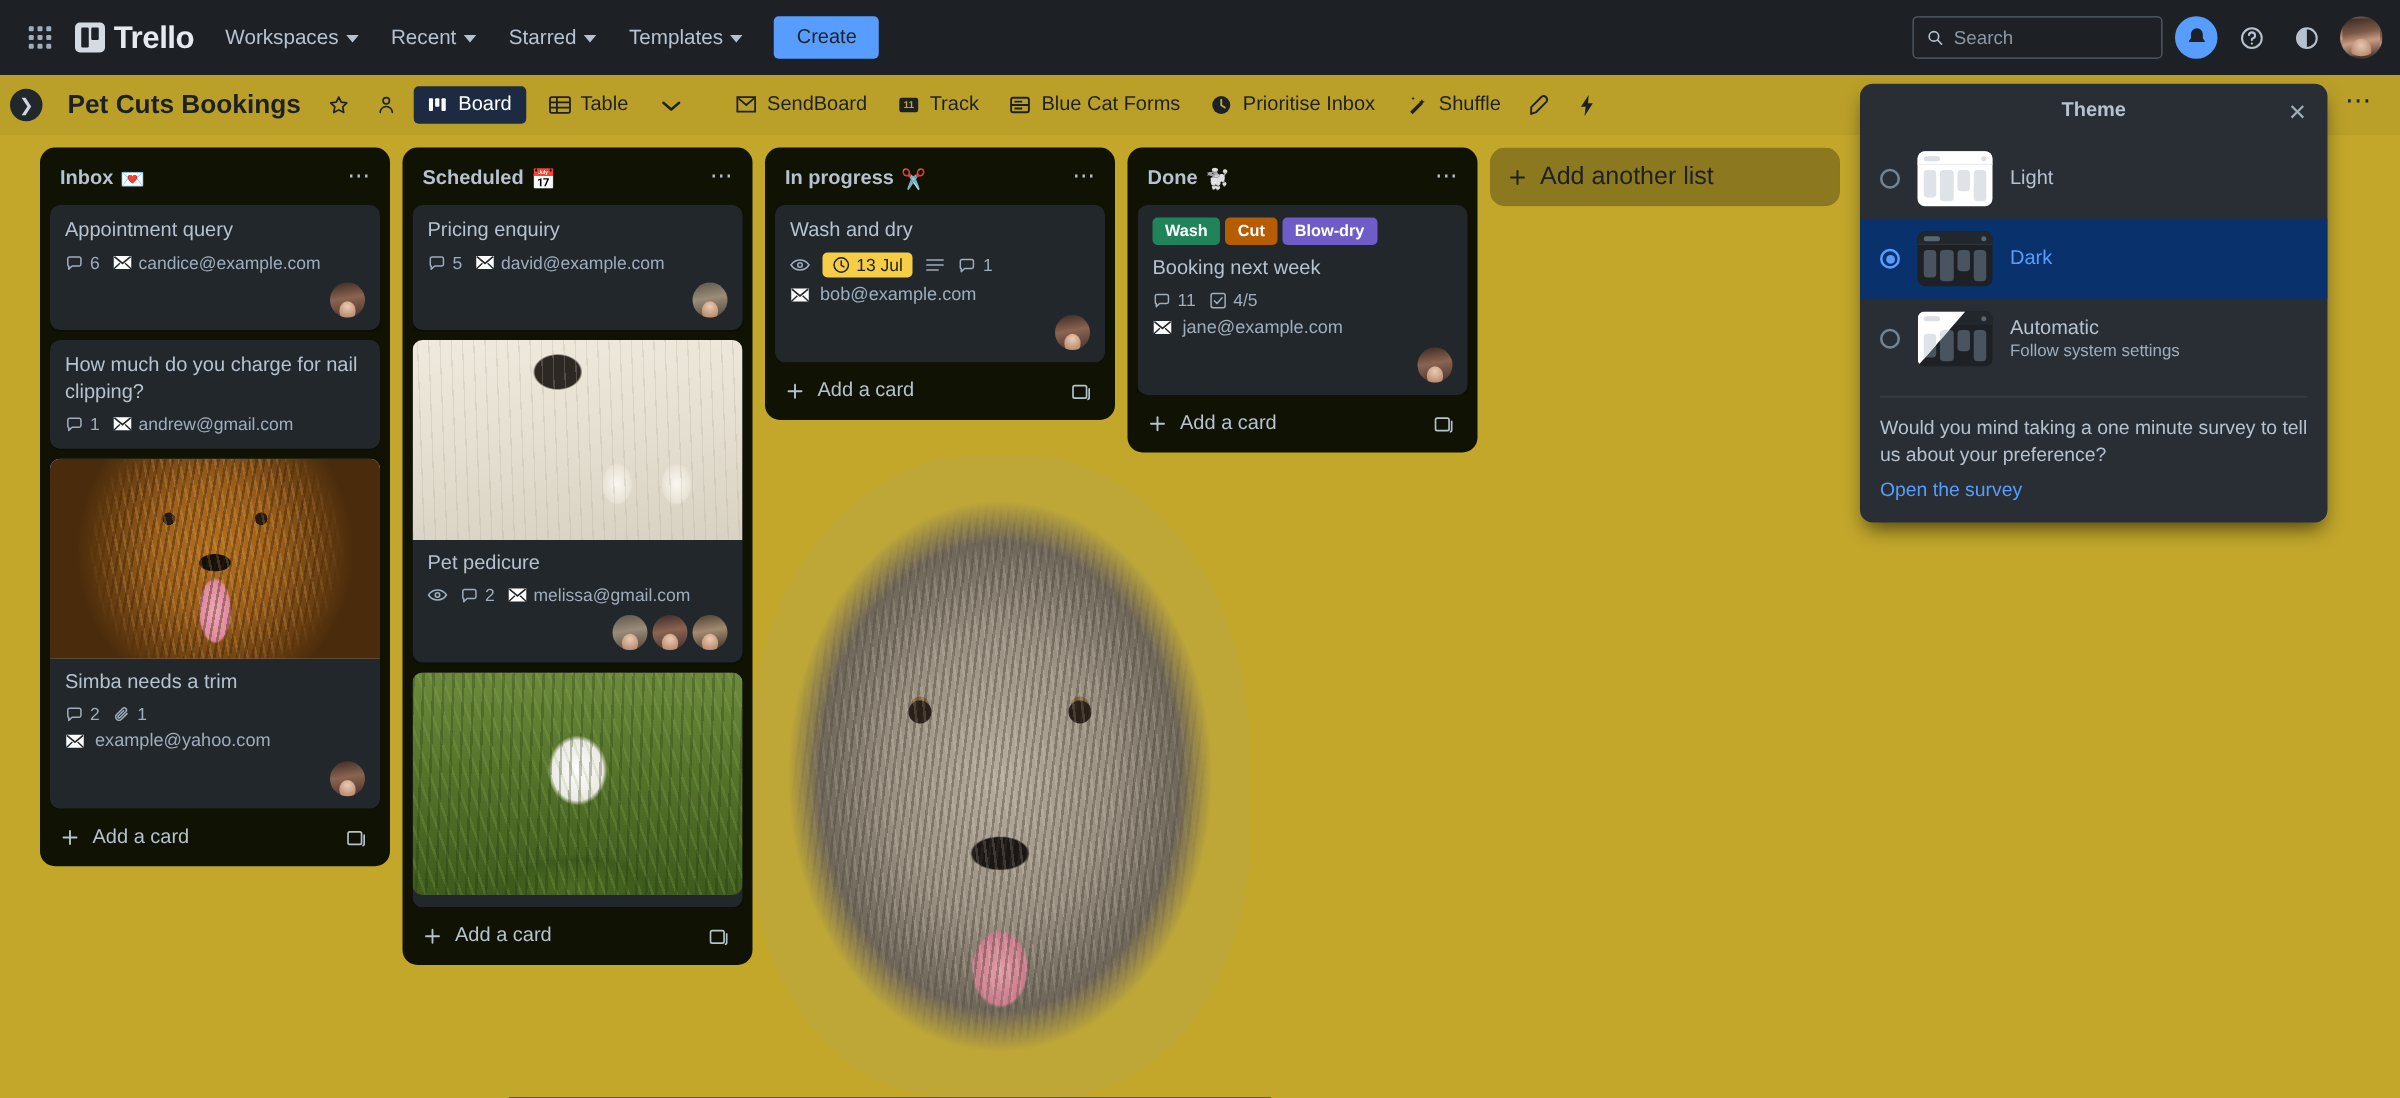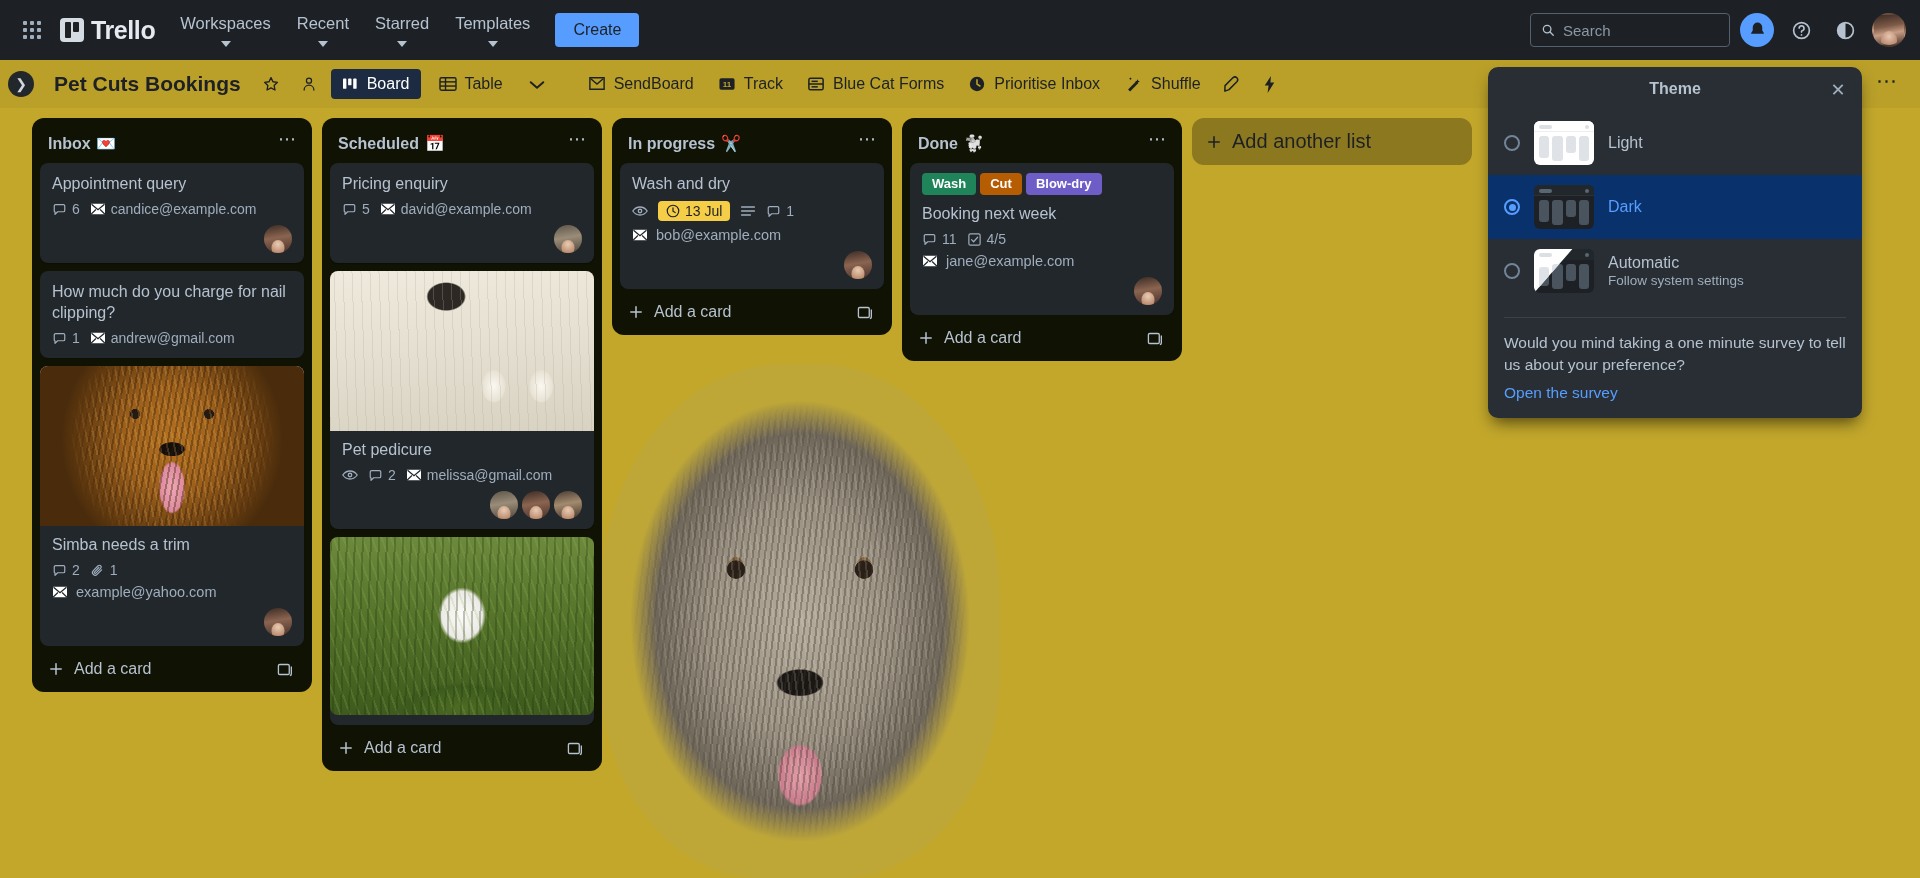--- a/index.html
+++ b/index.html
@@ -38,21 +38,21 @@
     gap: 2px; padding: 4px 4px;
   }
   .brand-mark i { background: #1d2125; display: block; border-radius: 1px; }
   .brand-mark i.a { width: 6px; height: 16px; }
   .brand-mark i.b { width: 6px; height: 10px; align-self: flex-start; }
   .brand-text { color: #e6eaf0; font-size: 25px; font-weight: 700; letter-spacing: -.4px; }
   .nav-item {
     color: #b6c2cf; font-size: 16.5px;
     padding: 7px 11px; border-radius: 4px;
     display: flex; align-items: center; gap: 6px;
-    cursor: pointer; white-space: nowrap; flex-direction: column;
+    cursor: pointer; white-space: nowrap;
   }
   .chev {
     width: 0; height: 0; margin-top: 2px;
     border-left: 5px solid transparent;
     border-right: 5px solid transparent;
     border-top: 6px solid #b6c2cf;
   }
   .create-btn {
     background: #579dff; color: #1d2125;
     font-size: 16px; font-weight: 500;
@@ -180,21 +180,21 @@
     padding: 8px 4px 8px 8px;
     max-height: 790px;
     display: flex; flex-direction: column;
   }
   .list-head {
     display: flex; align-items: center;
     padding: 8px 4px 10px 8px;
   }
   .list-title {
     color: #b6c2cf; font-size: 16px; font-weight: 700;
-    display: flex; align-items: center; gap: 6px; cursor: pointer;
+    display: flex; align-items: flex-start; gap: 6px; cursor: pointer;
   }
   .list-emoji { font-size: 16px; }
   .list-menu {
     margin-left: auto; color: #b6c2cf; font-size: 18px;
     padding: 0 8px 8px 8px; cursor: pointer; line-height: .6;
     border-radius: 4px;
   }
   .cards { display: flex; flex-direction: column; gap: 8px; padding-right: 4px; overflow: hidden; }
   .card {
     background: #22272b; border-radius: 8px;

